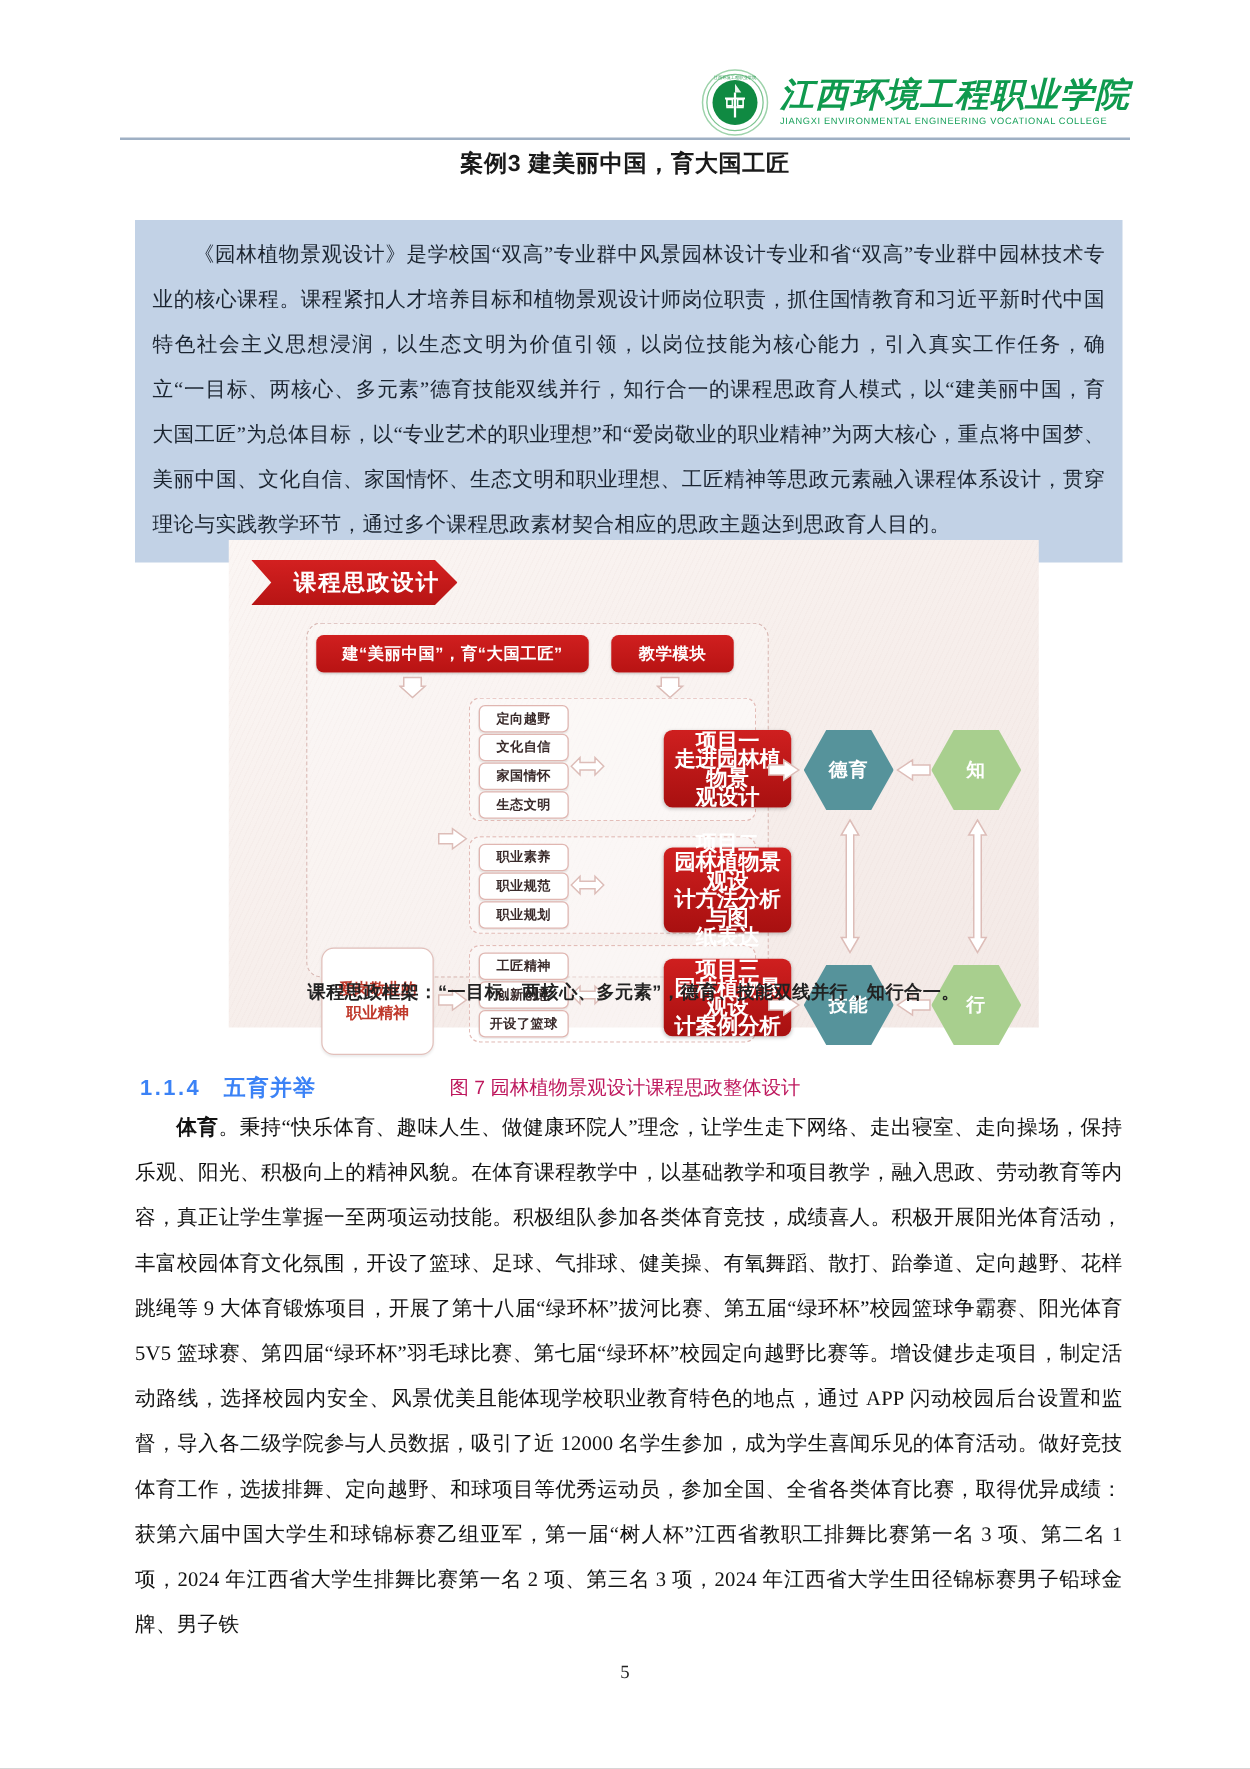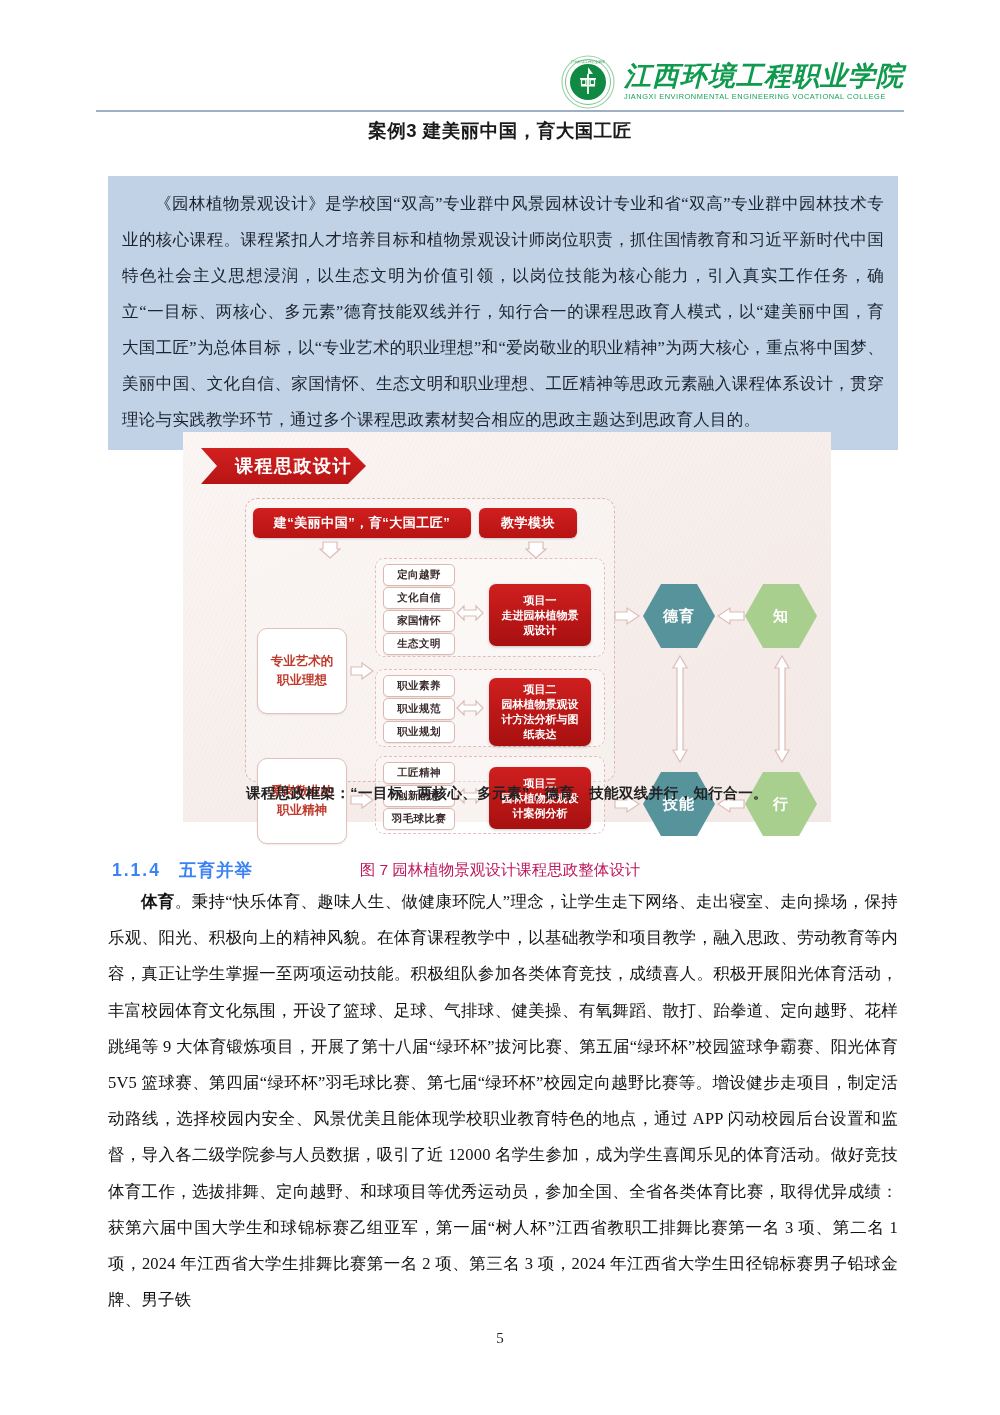--- a/index.html
+++ b/index.html
@@ -44,37 +44,37 @@
     font-size:18px;letter-spacing:1.5px;}
 
   .outer-frame{position:absolute;left:62px;top:66px;width:368px;height:282px;
     border:1.4px dashed #d9b9b4;border-radius:12px;background:rgba(255,255,255,.25);}
 
   .redbar{position:absolute;background:linear-gradient(180deg,#d01f1f 0%,#b81313 100%);
     border-radius:6px;color:#fff;display:flex;align-items:center;justify-content:center;
     font-family:"Liberation Sans",sans-serif;font-weight:bold;text-align:center;
     box-shadow:0 1px 2px rgba(0,0,0,.18);}
   .goal-bar{left:70px;top:76px;width:218px;height:30px;font-size:13px;letter-spacing:.5px;}
-  .module-bar{left:296px;top:76px;width:98px;height:30px;font-size:13px;letter-spacing:.5px;}
+  .module-bar{left:306px;top:76px;width:98px;height:30px;font-size:13px;letter-spacing:.5px;}
 
   .group-box{position:absolute;border:1.2px dashed #e3bdb8;border-radius:9px;
     background:rgba(255,255,255,.4);}
   .g1{left:192px;top:126px;width:228px;height:97px;}
   .g2{left:192px;top:237px;width:228px;height:76px;}
   .g3{left:192px;top:324px;width:228px;height:76px;}
 
   .tag{position:absolute;width:70px;height:20px;background:#ffffff;border:1.1px solid #e0b6b1;
     border-radius:5px;display:flex;align-items:center;justify-content:center;
     font-family:"Liberation Sans",sans-serif;font-size:10.5px;color:#3a2b2b;font-weight:bold;
     letter-spacing:.4px;box-shadow:0 1px 1px rgba(0,0,0,.07);}
 
   .proj{position:absolute;background:linear-gradient(180deg,#cf1f1f 0%,#a81010 100%);
     border-radius:7px;color:#fff;display:flex;align-items:center;justify-content:center;
-    text-align:center;font-family:"Liberation Sans",sans-serif;font-weight:bold;font-size:11px;
-    line-height:15px;padding:3px 5px;box-sizing:border-box;box-shadow:0 1px 3px rgba(0,0,0,.22);}
+    text-align:center;font-family:"Liberation Sans",sans-serif;font-weight:bold;font-size:17px;
+    line-height:15px;padding:3px 5px;box-sizing:border-box;box-shadow:0 1px 3px rgba(0,0,0,.22);margin-left:42px;}
   .p1{left:306px;top:152px;width:102px;height:62px;}
   .p2{left:306px;top:246px;width:102px;height:68px;}
   .p3{left:306px;top:335px;width:102px;height:62px;}
 
   .core{position:absolute;width:88px;height:84px;background:#fff;border:1.3px solid #e2c0bb;
     border-radius:10px;display:flex;align-items:center;justify-content:center;text-align:center;
     font-family:"Liberation Sans",sans-serif;font-weight:bold;font-size:12.5px;line-height:19px;
     color:#c0392b;box-shadow:0 1px 2px rgba(0,0,0,.08);}
   .c1{left:74px;top:196px;}
   .c2{left:74px;top:326px;}
@@ -177,21 +177,21 @@
     <div class="tag" style="left:200px;top:155px;">文化自信</div>
     <div class="tag" style="left:200px;top:178px;">家国情怀</div>
     <div class="tag" style="left:200px;top:201px;">生态文明</div>
 
     <div class="tag" style="left:200px;top:243px;">职业素养</div>
     <div class="tag" style="left:200px;top:266px;">职业规范</div>
     <div class="tag" style="left:200px;top:289px;">职业规划</div>
 
     <div class="tag" style="left:200px;top:330px;">工匠精神</div>
     <div class="tag" style="left:200px;top:353px;">创新创意</div>
-    <div class="tag" style="left:200px;top:376px;">羽毛球比赛</div>
+    <div class="tag" style="left:200px;top:376px;">开设了篮球</div>
 
     <svg class="arw" style="left:272px;top:170px;" width="30" height="22">
       <path d="M2 11 L9 4 L9 8 L21 8 L21 4 L28 11 L21 18 L21 14 L9 14 L9 18 Z" fill="#ffffff" stroke="#ddbdb8" stroke-width="1.2"></path>
     </svg>
     <svg class="arw" style="left:272px;top:265px;" width="30" height="22">
       <path d="M2 11 L9 4 L9 8 L21 8 L21 4 L28 11 L21 18 L21 14 L9 14 L9 18 Z" fill="#ffffff" stroke="#ddbdb8" stroke-width="1.2"></path>
     </svg>
     <svg class="arw" style="left:272px;top:353px;" width="30" height="22">
       <path d="M2 11 L9 4 L9 8 L21 8 L21 4 L28 11 L21 18 L21 14 L9 14 L9 18 Z" fill="#ffffff" stroke="#ddbdb8" stroke-width="1.2"></path>
     </svg>
@@ -212,26 +212,20 @@
       </div>
     </div>
     <div class="proj p3">
       <div>
         <div>项目三</div>
         <div>园林植物景观设</div>
         <div>计案例分析</div>
       </div>
     </div>
 
-    <div class="core c1">
-      <div>
-        <div>专业艺术的</div>
-        <div>职业理想</div>
-      </div>
-    </div>
     <div class="core c2">
       <div>
         <div>爱岗敬业的</div>
         <div>职业精神</div>
       </div>
     </div>
 
     <svg class="arw" style="left:166px;top:228px;" width="26" height="22">
       <path d="M2 7 L13 7 L13 3 L24 11 L13 19 L13 15 L2 15 Z" fill="#ffffff" stroke="#ddbdb8" stroke-width="1.2"></path>
     </svg>

